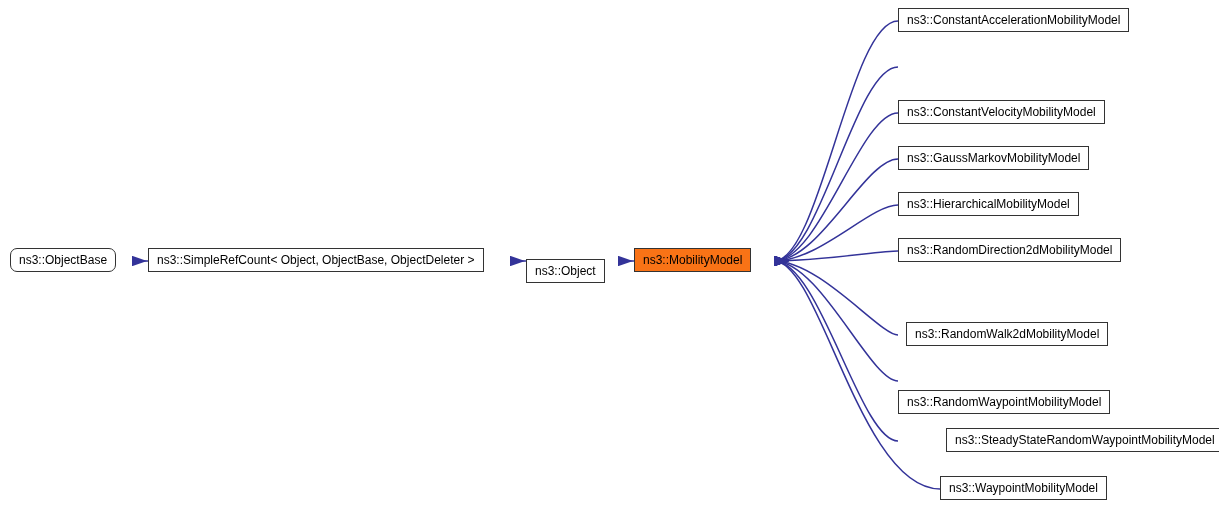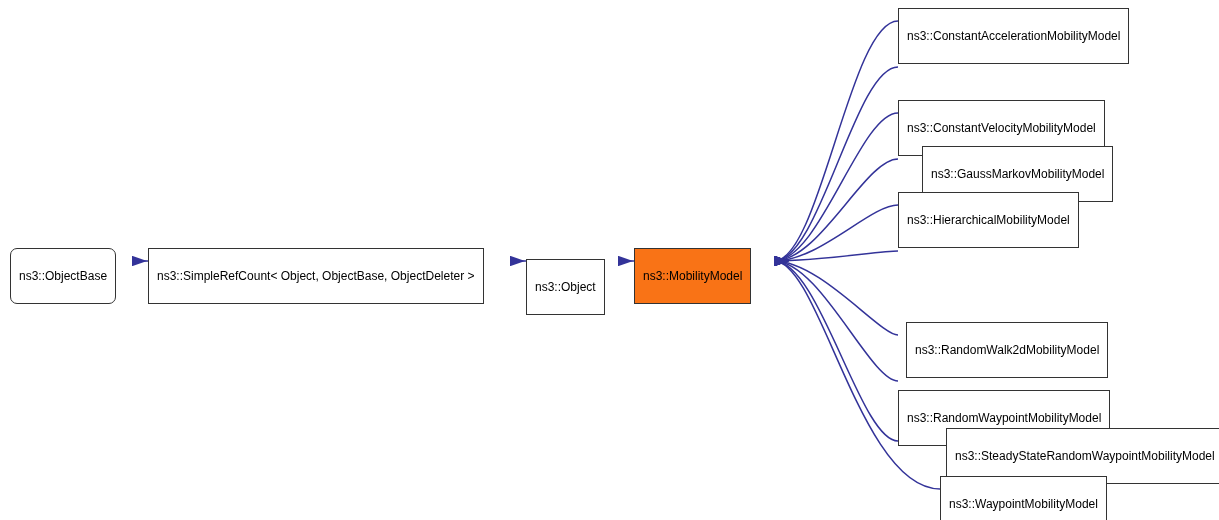--- a/index.html
+++ b/index.html
@@ -13,21 +13,21 @@
       position: relative;
     }
     .diagram-container {
       position: relative;
       width: 1219px;
       height: 520px;
     }
     .node-box {
       position: absolute;
       border: 1px solid #333;
-      padding: 20px 8px;
+      padding: 4px 8px;
       background: #ffffff;
       font-size: 12px;
       white-space: nowrap;
       text-align: center;
     }
     .node-box.center {
       background: #f97316;
     }
     svg.arrows {
       position: absolute;
@@ -93,24 +93,25 @@
 
   <div class="node-box" style="left: 526px; top: 259px;">ns3::Object</div>
 
   <div class="node-box center" style="left: 634px; top: 248px;">ns3::MobilityModel</div>
 
   <div class="node-box" style="left: 898px; top: 8px;">ns3::ConstantAccelerationMobilityModel</div>
 
 
   <div class="node-box" style="left: 898px; top: 100px;">ns3::ConstantVelocityMobilityModel</div>
 
-  <div class="node-box" style="left: 898px; top: 146px; margin-left: 24px;">ns3::GaussMarkovMobilityModel</div>
+  <div class="node-box" style="left: 898px; top: 146px;">ns3::GaussMarkovMobilityModel</div>
 
   <div class="node-box" style="left: 898px; top: 192px;">ns3::HierarchicalMobilityModel</div>
 
+  <div class="node-box" style="left: 898px; top: 238px;">ns3::RandomDirection2dMobilityModel</div>
 
   <div class="node-box" style="left: 898px; top: 322px; margin-left: 8px;">ns3::RandomWalk2dMobilityModel</div>
 
   <div class="node-box" style="left: 898px; top: 368px; margin-top: 22px;">ns3::RandomWaypointMobilityModel</div>
 
   <div class="node-box" style="left: 946px; top: 428px;">ns3::SteadyStateRandomWaypointMobilityModel</div>
 
   <div class="node-box" style="left: 940px; top: 476px;">ns3::WaypointMobilityModel</div>
 
 </div>

